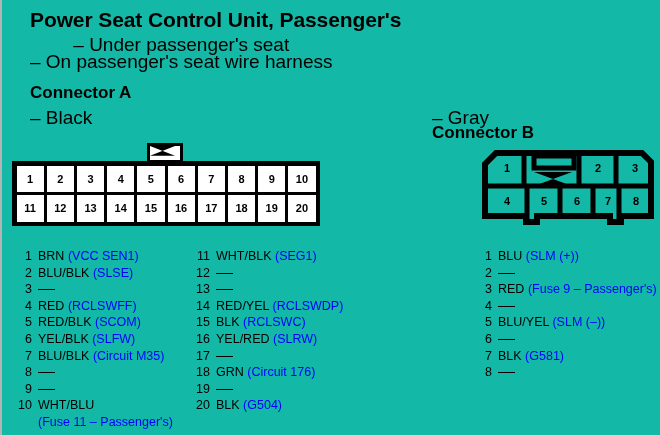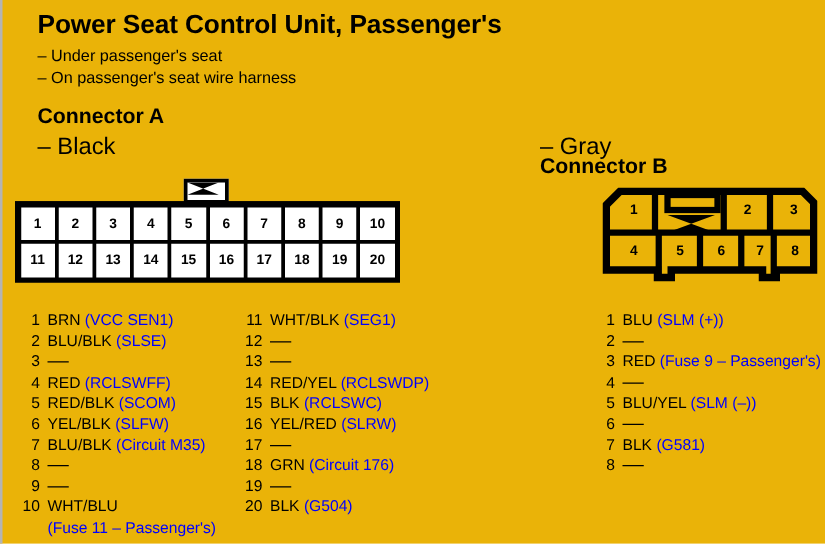--- a/index.html
+++ b/index.html
@@ -15,39 +15,40 @@
     position: relative;
     overflow: hidden;
   }
   .page {
     position: absolute;
     left: 0; top: 0;
     width: 660px;
     height: 435px;
     border-left: 2px solid #b4b4b4;
     box-sizing: border-box;
-    background: #eab308;
+    background: #14b8a6;
   }
 
   
   .title {
     position: absolute;
     left: 28px;
     top: 8px;
     font-size: 21px;
     font-weight: bold;
     letter-spacing: -0.1px;
     white-space: nowrap;
   }
   .bullets {
     position: absolute;
     left: 28px;
     top: 36px;
-    font-size: 13px;
+    font-size: 19px;
     line-height: 17px;
+    text-align: center;
   }
   .bullet { white-space: nowrap; }
 
   
   .conn-heading {
     position: absolute;
     font-size: 17px;
     font-weight: bold;
     white-space: nowrap;
   }

